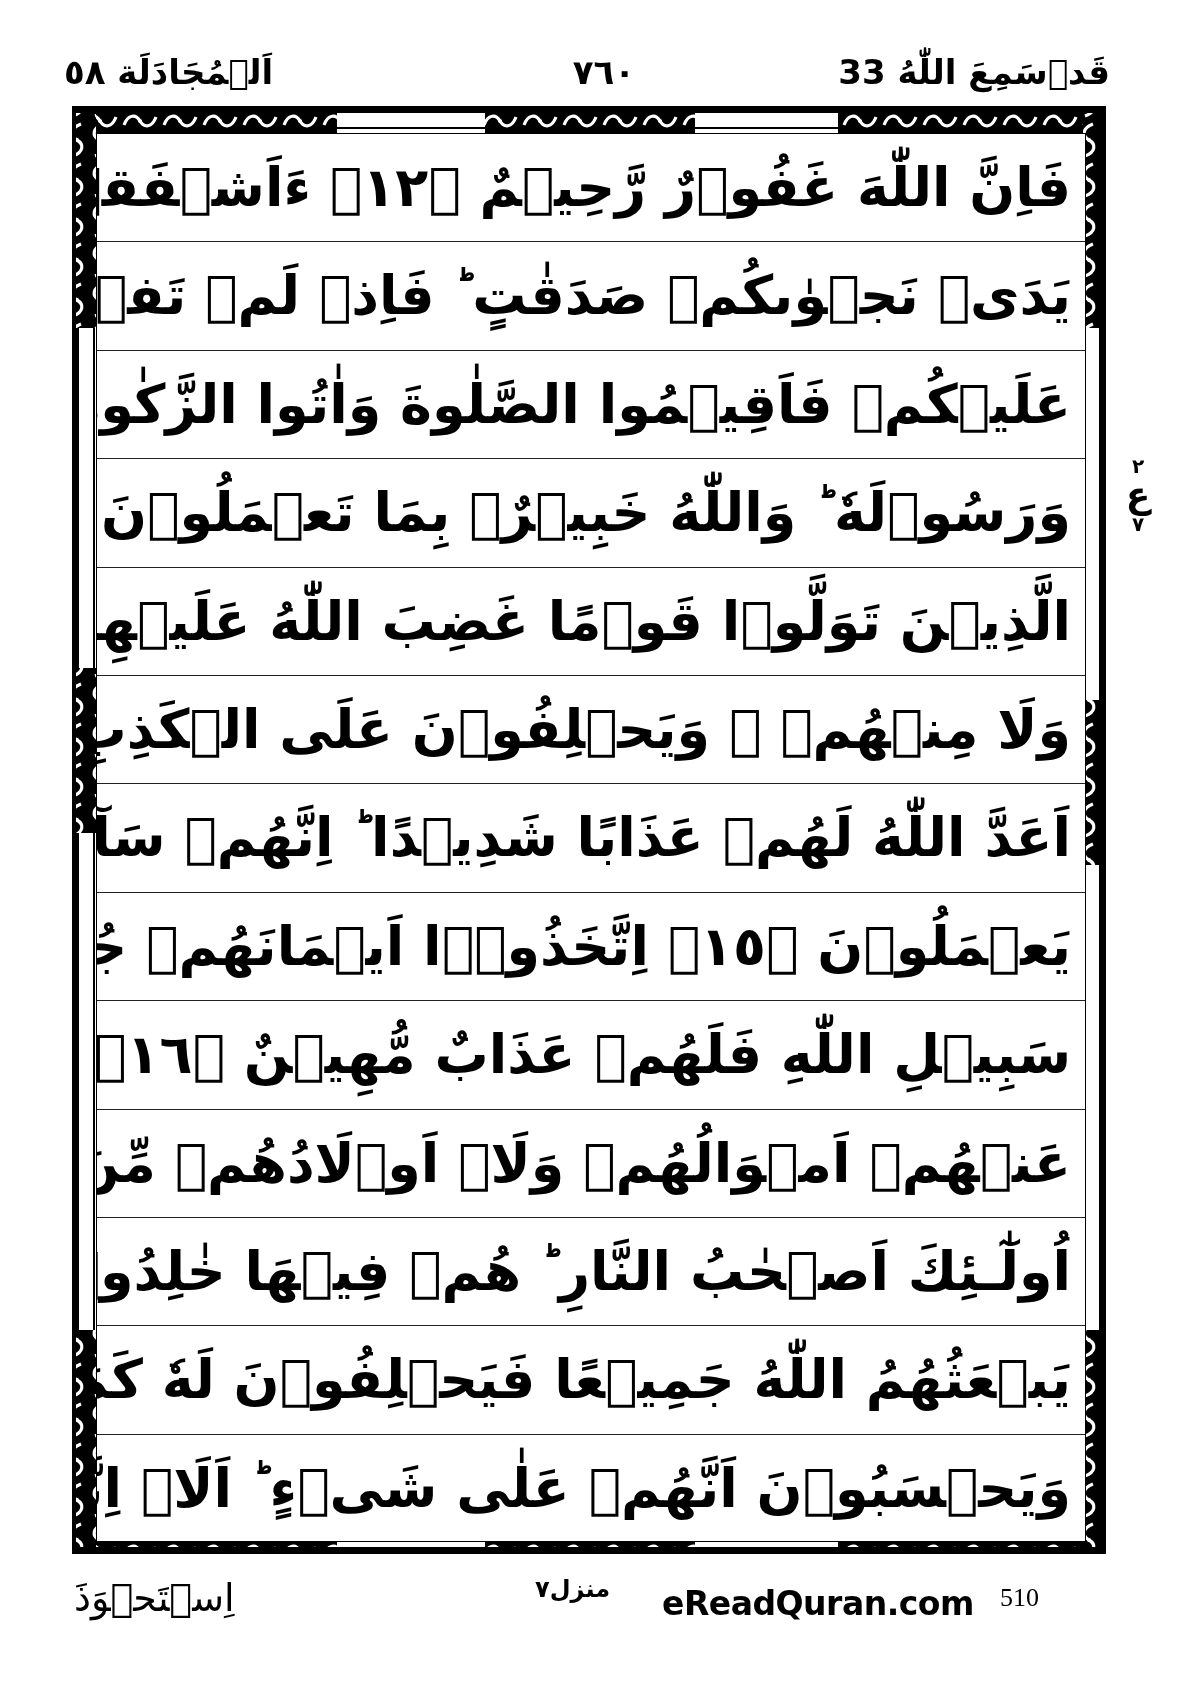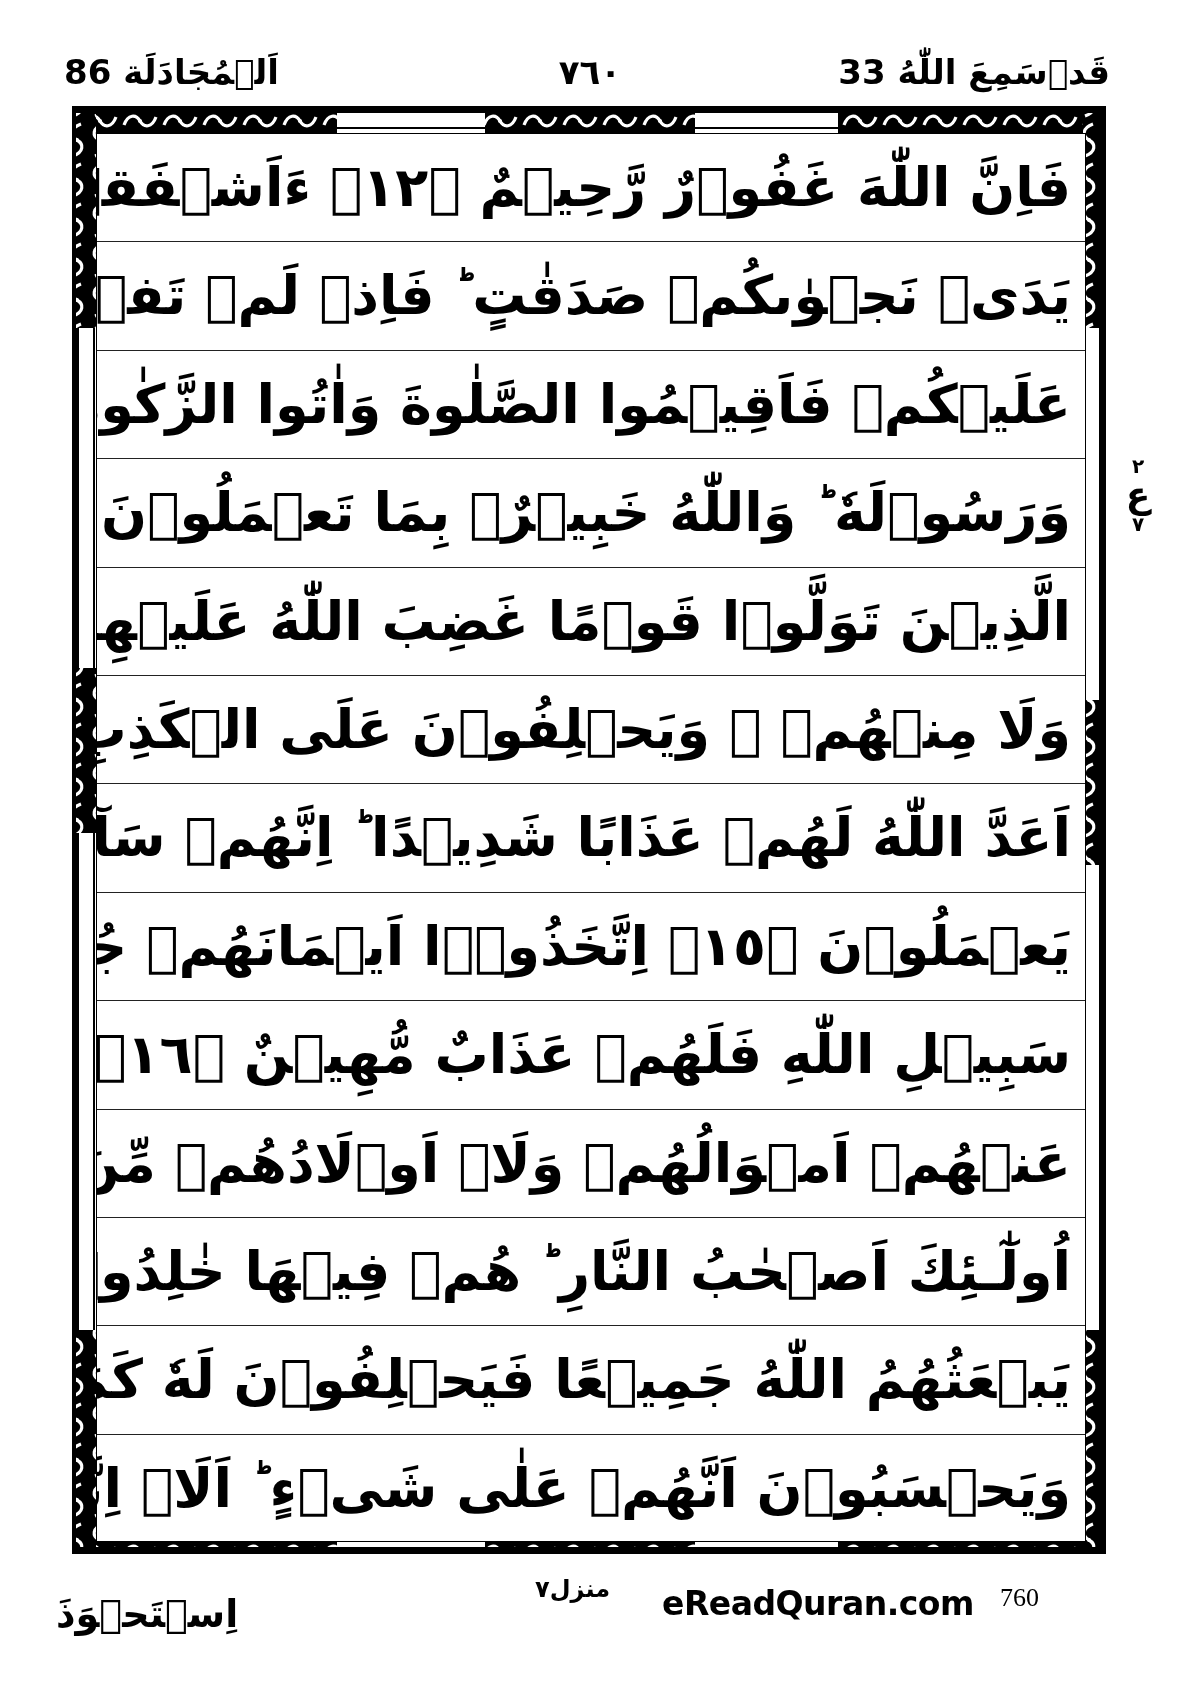--- a/index.html
+++ b/index.html
@@ -1,47 +1,47 @@
 <!DOCTYPE html>
 <html><head>
 <meta charset="utf-8">
 <style>
   html, body { margin:0; padding:0; background:#ffffff; }
   body { width:1190px; height:1684px; position:relative; overflow:hidden; color:#000; font-family:"DejaVu Sans", sans-serif; }
 
   
   .hdr { position:absolute; top:46px; height:52px; font-size:34px; line-height:52px; font-weight:bold; direction:rtl; white-space:nowrap; }
   .hdr-right { right:80px; }
-  .hdr-center { left:545px; width:90px; text-align:center; }
+  .hdr-center { left:545px; width:90px; text-align:right; }
   .hdr-left { left:64px; }
 
   
   .frame { position:absolute; left:72px; top:106px; width:1034px; height:1448px; box-sizing:border-box; border:7px solid #000; background:#fff; }
   .band-inner { position:absolute; left:14px; top:14px; right:14px; bottom:14px; border:2px solid #000; }
   .panel { position:absolute; left:96px; top:133px; width:990px; height:1409px; background:#fff; border:1.5px solid #000; box-sizing:border-box; }
   .line { position:absolute; left:0; right:0; height:108.4px; box-sizing:border-box; border-bottom:1.6px solid #222; direction:rtl; text-align:justify; text-align-last:justify; padding:0 14px; font-family:"DejaVu Sans", sans-serif; font-weight:bold; font-size:54px; line-height:108px; white-space:nowrap; overflow:hidden; }
   .line:last-child { border-bottom:none; }
 
   
   .ruku { position:absolute; left:1118px; top:456px; width:40px; text-align:center; font-weight:bold; direction:rtl; }
   .ruku .n { font-size:20px; line-height:20px; display:block; }
   .ruku .g { font-size:36px; line-height:38px; display:block; }
 
   
-  .ftr-catch { position:absolute; left:56px; top:1576px; font-size:38px; font-weight:bold; direction:rtl;margin-top:16px; }
+  .ftr-catch { position:absolute; left:74px; top:1576px; font-size:38px; font-weight:normal; direction:rtl; }
   .ftr-manzil { position:absolute; left:515px; top:1575px; font-size:24px; font-weight:bold; direction:rtl;margin-left:20px; }
   .ftr-site { position:absolute; left:662px; top:1584px; font-family:"DejaVu Sans", sans-serif; font-weight:bold; font-size:33px; letter-spacing:-0.5px; }
   .ftr-page { position:absolute; left:1000px; top:1583px; font-family:"Liberation Serif", serif; font-size:26px; }
 </style>
 </head>
 <body>
 
 <div class="hdr hdr-right">قَدۡسَمِعَ اللّٰهُ 33</div>
 <div class="hdr hdr-center">٧٦٠</div>
-<div class="hdr hdr-left">اَلۡمُجَادَلَة 86</div>
+<div class="hdr hdr-left">اَلۡمُجَادَلَة ٥٨</div>
 
 <div class="frame">
   <div class="band-inner"></div>
 </div>
 
 <svg style="position:absolute;left:0;top:0;width:1190px;height:1684px;pointer-events:none">
   <defs>
     <pattern id="scrollH" width="40" height="22" patternUnits="userSpaceOnUse">
       <rect width="40" height="22" fill="#000"></rect>
       <path d="M4 15 C 8 4, 16 4, 20 11 C 24 18, 32 18, 36 7" stroke="#fff" stroke-width="3.2" fill="none"></path>
@@ -89,13 +89,13 @@
 
 <div class="ruku">
   <span class="n">٢</span>
   <span class="g">ع</span>
   <span class="n">٧</span>
 </div>
 
 <div class="ftr-catch">اِسۡتَحۡوَذَ</div>
 <div class="ftr-manzil">منزل٧</div>
 <div class="ftr-site">eReadQuran.com</div>
-<div class="ftr-page">760</div>
+<div class="ftr-page">510</div>
 
 </body></html>

